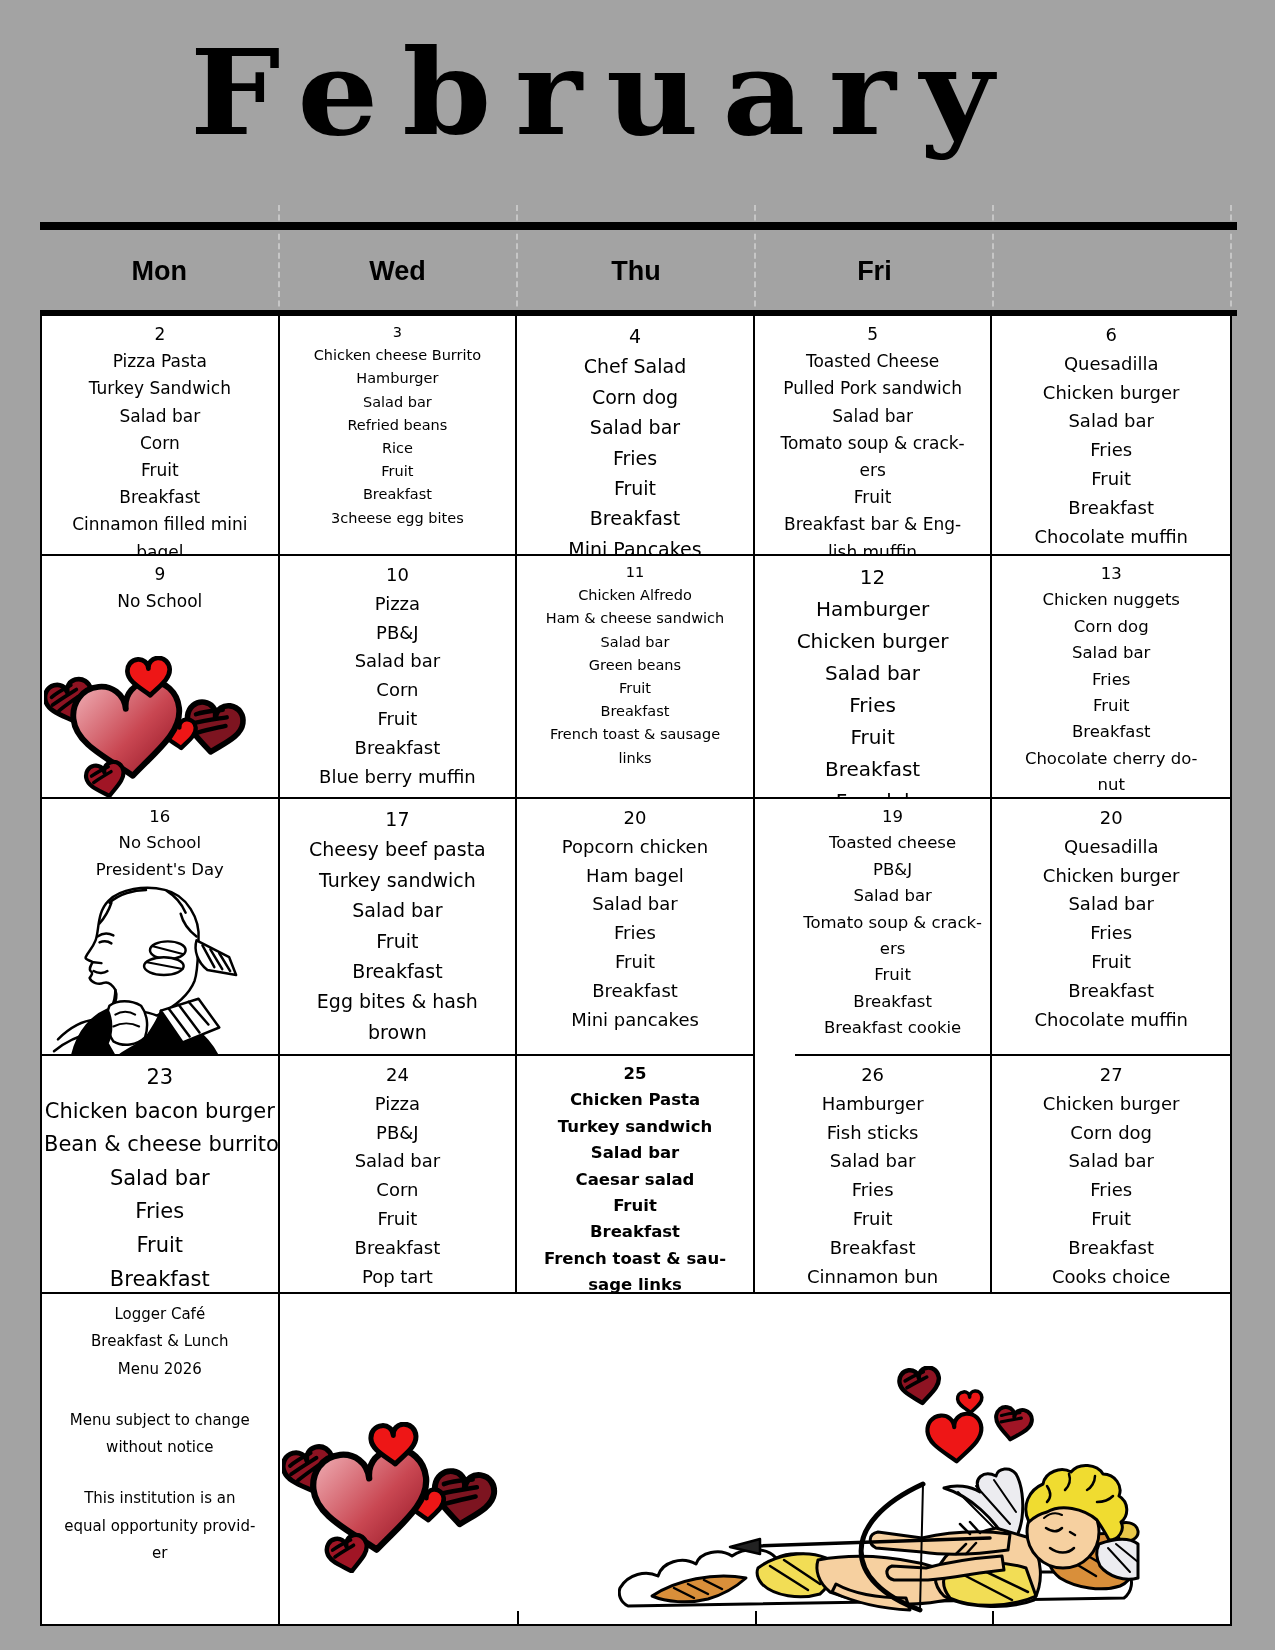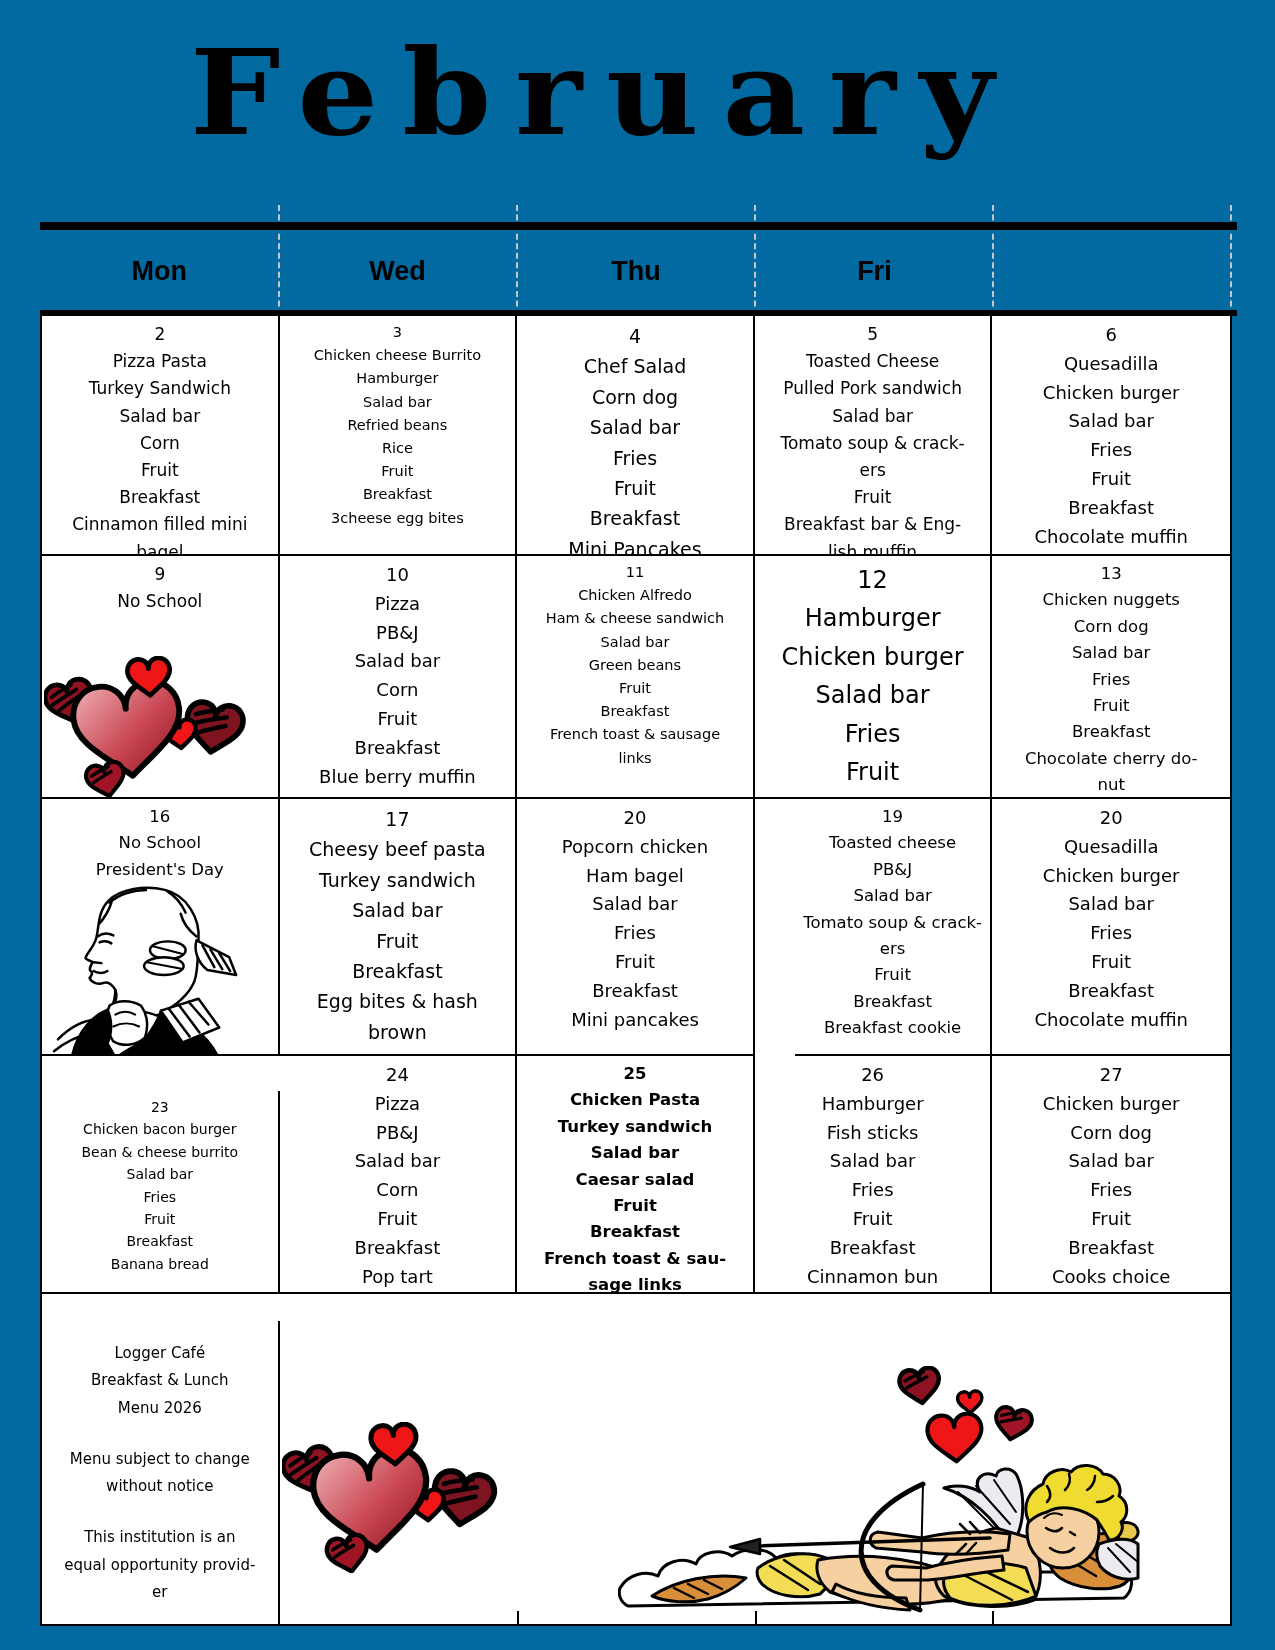--- a/index.html
+++ b/index.html
@@ -1,16 +1,16 @@
 <!DOCTYPE html>
 <html><head>
 <meta charset="utf-8">
 <style>
   html,body{margin:0;padding:0;background:#ffffff;}
-  .sheet{position:relative;width:1275px;height:1650px;background:#0369a1;overflow:hidden;
+  .sheet{position:relative;width:1275px;height:1650px;background:#a3a3a3;overflow:hidden;
          font-family:"DejaVu Sans",sans-serif;color:#000;}
 
   
   .title{position:absolute;top:28px;left:0;width:1275px;text-align:center;
          font-family:"DejaVu Serif",serif;font-weight:700;font-size:118px;line-height:1.1;
          letter-spacing:22px;transform:scaleX(1.08);transform-origin:46% top;
          padding-right:70px;box-sizing:border-box;}
 
   
   .cal{position:absolute;left:40px;top:205px;width:1192px;}
@@ -31,21 +31,21 @@
   .cell{position:relative;border-right:2px solid #000;border-bottom:2px solid #000;
         box-sizing:border-box;text-align:center;padding:5px 2px 0 2px;line-height:1.6;
         overflow:hidden;background:#fff;}
   .cell.no-right{border-right:none;}
   .cell.no-bottom{border-bottom:none;}
   .cell.bold{font-weight:bold;}
   .cell.span4{grid-column:2 / 6;}
   .date{white-space:nowrap;}
   .line{white-space:nowrap;}
   .line.blank{height:1.6em;}
-  .info-cell{line-height:1.82;padding-top:19px;margin-top:27px;}
+  .info-cell{line-height:1.82;padding-top:7px;}
 
   
   .cell-hearts{position:absolute;left:2px;top:100px;width:212px;}
   .washington-art{position:absolute;left:8px;top:80px;width:198px;}
   .footer-hearts{position:absolute;left:2px;top:128px;width:226px;}
   .cupid-art{position:absolute;left:338px;top:72px;width:522px;}
   .tick{position:absolute;bottom:0;width:2px;height:13px;background:#000;}
 </style>
 </head>
 <body>
@@ -161,21 +161,21 @@
           <div class="date">11</div>
           <div class="line">Chicken Alfredo</div>
           <div class="line">Ham &amp; cheese sandwich</div>
           <div class="line">Salad bar</div>
           <div class="line">Green beans</div>
           <div class="line">Fruit</div>
           <div class="line">Breakfast</div>
           <div class="line">French toast &amp; sausage</div>
           <div class="line">links</div>
         </div>
-        <div class="cell" style="font-size: 24px;">
+        <div class="cell" style="font-size: 20px;">
           <div class="date">12</div>
           <div class="line">Hamburger</div>
           <div class="line">Chicken burger</div>
           <div class="line">Salad bar</div>
           <div class="line">Fries</div>
           <div class="line">Fruit</div>
           <div class="line">Breakfast</div>
           <div class="line">Fruedel</div>
         </div>
         <div class="cell no-right" style="font-size: 16.5px;">
@@ -251,21 +251,21 @@
         <div class="cell no-right" style="font-size: 18px;">
           <div class="date">20</div>
           <div class="line">Quesadilla</div>
           <div class="line">Chicken burger</div>
           <div class="line">Salad bar</div>
           <div class="line">Fries</div>
           <div class="line">Fruit</div>
           <div class="line">Breakfast</div>
           <div class="line">Chocolate muffin</div>
         </div>
-        <div class="cell" style="font-size: 14px; margin-top: 35px;">
+        <div class="cell" style="font-size: 21px;">
           <div class="date">23</div>
           <div class="line">Chicken bacon burger</div>
           <div class="line">Bean &amp; cheese burrito</div>
           <div class="line">Salad bar</div>
           <div class="line">Fries</div>
           <div class="line">Fruit</div>
           <div class="line">Breakfast</div>
           <div class="line">Banana bread</div>
         </div>
         <div class="cell" style="font-size: 18px;">

